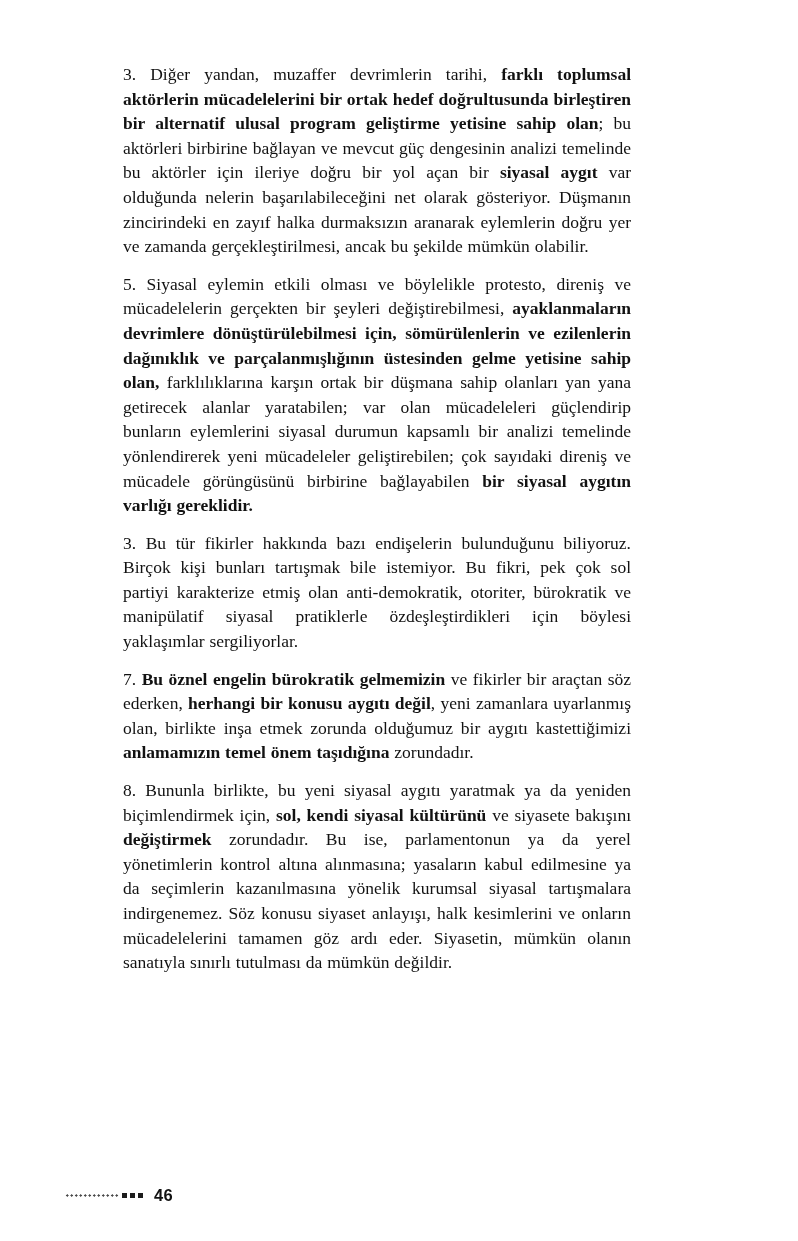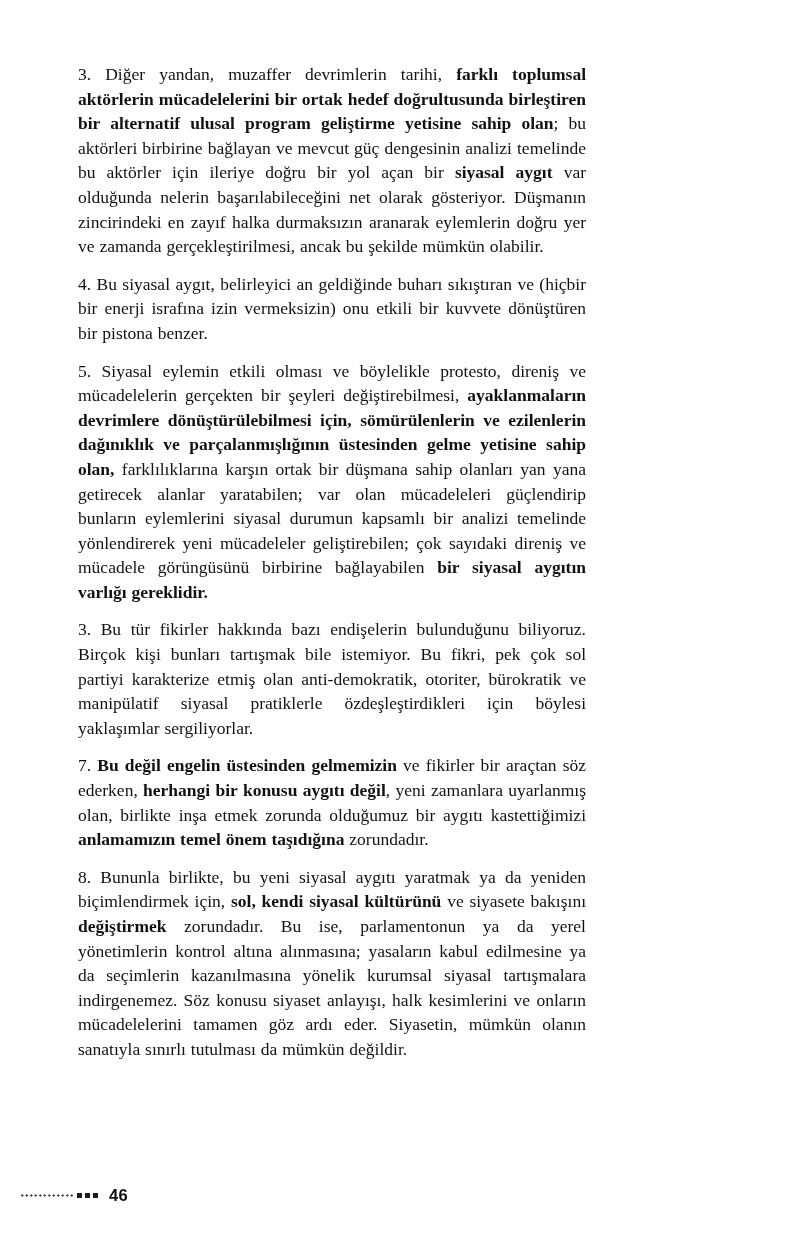--- a/index.html
+++ b/index.html
@@ -14,20 +14,21 @@
     overflow: hidden;
     font-family: "Liberation Serif", serif;
     color: #121212;
   }
   .page {
     box-sizing: border-box;
     width: 698px;
     height: 1241px;
     padding: 62px 112px 0 78px;
     position: relative;
+    margin-left: 45px;
   }
   .text-block {
     width: 100%;
   }
   .para {
     font-size: 17.5px;
     line-height: 24.6px;
     text-align: justify;
     margin: 0 0 13px 0;
     word-spacing: 0.5px;
@@ -74,24 +75,23 @@
     color: #111;
     letter-spacing: 0.3px;
   }
 </style>
 </head>
 <body>
 
 <div class="page">
   <div class="text-block">
       <p class="para"><span>3. Diğer yandan, muzaffer devrimlerin tarihi, </span><strong>farklı toplumsal aktörlerin mücadelelerini bir ortak hedef doğrultusunda birleştiren bir alternatif ulusal program geliştirme yetisine sahip olan</strong><span>; bu aktörleri birbirine bağlayan ve mevcut güç dengesinin analizi temelinde bu aktörler için ileriye doğru bir yol açan bir </span><strong>siyasal aygıt</strong><span> var olduğunda nelerin başarılabileceğini net olarak gösteriyor. Düşmanın zincirindeki en zayıf halka durmaksızın aranarak eylemlerin doğru yer ve zamanda gerçekleştirilmesi, ancak bu şekilde mümkün olabilir.</span></p>
-      <p class="para"><span>4. Bu siyasal aygıt, belirleyici an geldiğinde buharı sıkıştıran ve (hiçbir bir enerji israfına izin vermeksizin) onu etkili bir kuvvete dönüştüren bir pistona benzer.</span></p>
       <p class="para"><span>5. Siyasal eylemin etkili olması ve böylelikle protesto, direniş ve mücadelelerin gerçekten bir şeyleri değiştirebilmesi, </span><strong>ayaklanmaların devrimlere dönüştürülebilmesi için, sömürülenlerin ve ezilenlerin dağınıklık ve parçalanmışlığının üstesinden gelme yetisine sahip olan,</strong><span> farklılıklarına karşın ortak bir düşmana sahip olanları yan yana getirecek alanlar yaratabilen; var olan mücadeleleri güçlendirip bunların eylemlerini siyasal durumun kapsamlı bir analizi temelinde yönlendirerek yeni mücadeleler geliştirebilen; çok sayıdaki direniş ve mücadele görüngüsünü birbirine bağlayabilen </span><strong>bir siyasal aygıtın varlığı gereklidir.</strong></p>
       <p class="para"><span>3. Bu tür fikirler hakkında bazı endişelerin bulunduğunu biliyoruz. Birçok kişi bunları tartışmak bile istemiyor. Bu fikri, pek çok sol partiyi karakterize etmiş olan anti-demokratik, otoriter, bürokratik ve manipülatif siyasal pratiklerle özdeşleştirdikleri için böylesi yaklaşımlar sergiliyorlar.</span></p>
-      <p class="para"><span>7. </span><strong>Bu değil engelin üstesinden gelmemizin</strong><span> ve fikirler bir araçtan söz ederken, </span><strong>herhangi bir konusu aygıtı değil</strong><span>, yeni zamanlara uyarlanmış olan, birlikte inşa etmek zorunda olduğumuz bir aygıtı kastettiğimizi </span><strong>anlamamızın temel önem taşıdığına</strong><span> zorundadır.</span></p>
+      <p class="para"><span>7. </span><strong>Bu öznel engelin bürokratik gelmemizin</strong><span> ve fikirler bir araçtan söz ederken, </span><strong>herhangi bir konusu aygıtı değil</strong><span>, yeni zamanlara uyarlanmış olan, birlikte inşa etmek zorunda olduğumuz bir aygıtı kastettiğimizi </span><strong>anlamamızın temel önem taşıdığına</strong><span> zorundadır.</span></p>
       <p class="para"><span>8. Bununla birlikte, bu yeni siyasal aygıtı yaratmak ya da yeniden biçimlendirmek için, </span><strong>sol, kendi siyasal kültürünü</strong><span> ve siyasete bakışını </span><strong>değiştirmek</strong><span> zorundadır. Bu ise, parlamentonun ya da yerel yönetimlerin kontrol altına alınmasına; yasaların kabul edilmesine ya da seçimlerin kazanılmasına yönelik kurumsal siyasal tartışmalara indirgenemez. Söz konusu siyaset anlayışı, halk kesimlerini ve onların mücadelelerini tamamen göz ardı eder. Siyasetin, mümkün olanın sanatıyla sınırlı tutulması da mümkün değildir.</span></p>
     </div>
   <div class="footer">
     <span class="dots"></span>
     <span class="squares">
         <i></i>
         <i></i>
         <i></i>
       </span>
     <span class="pagenum">46</span>

